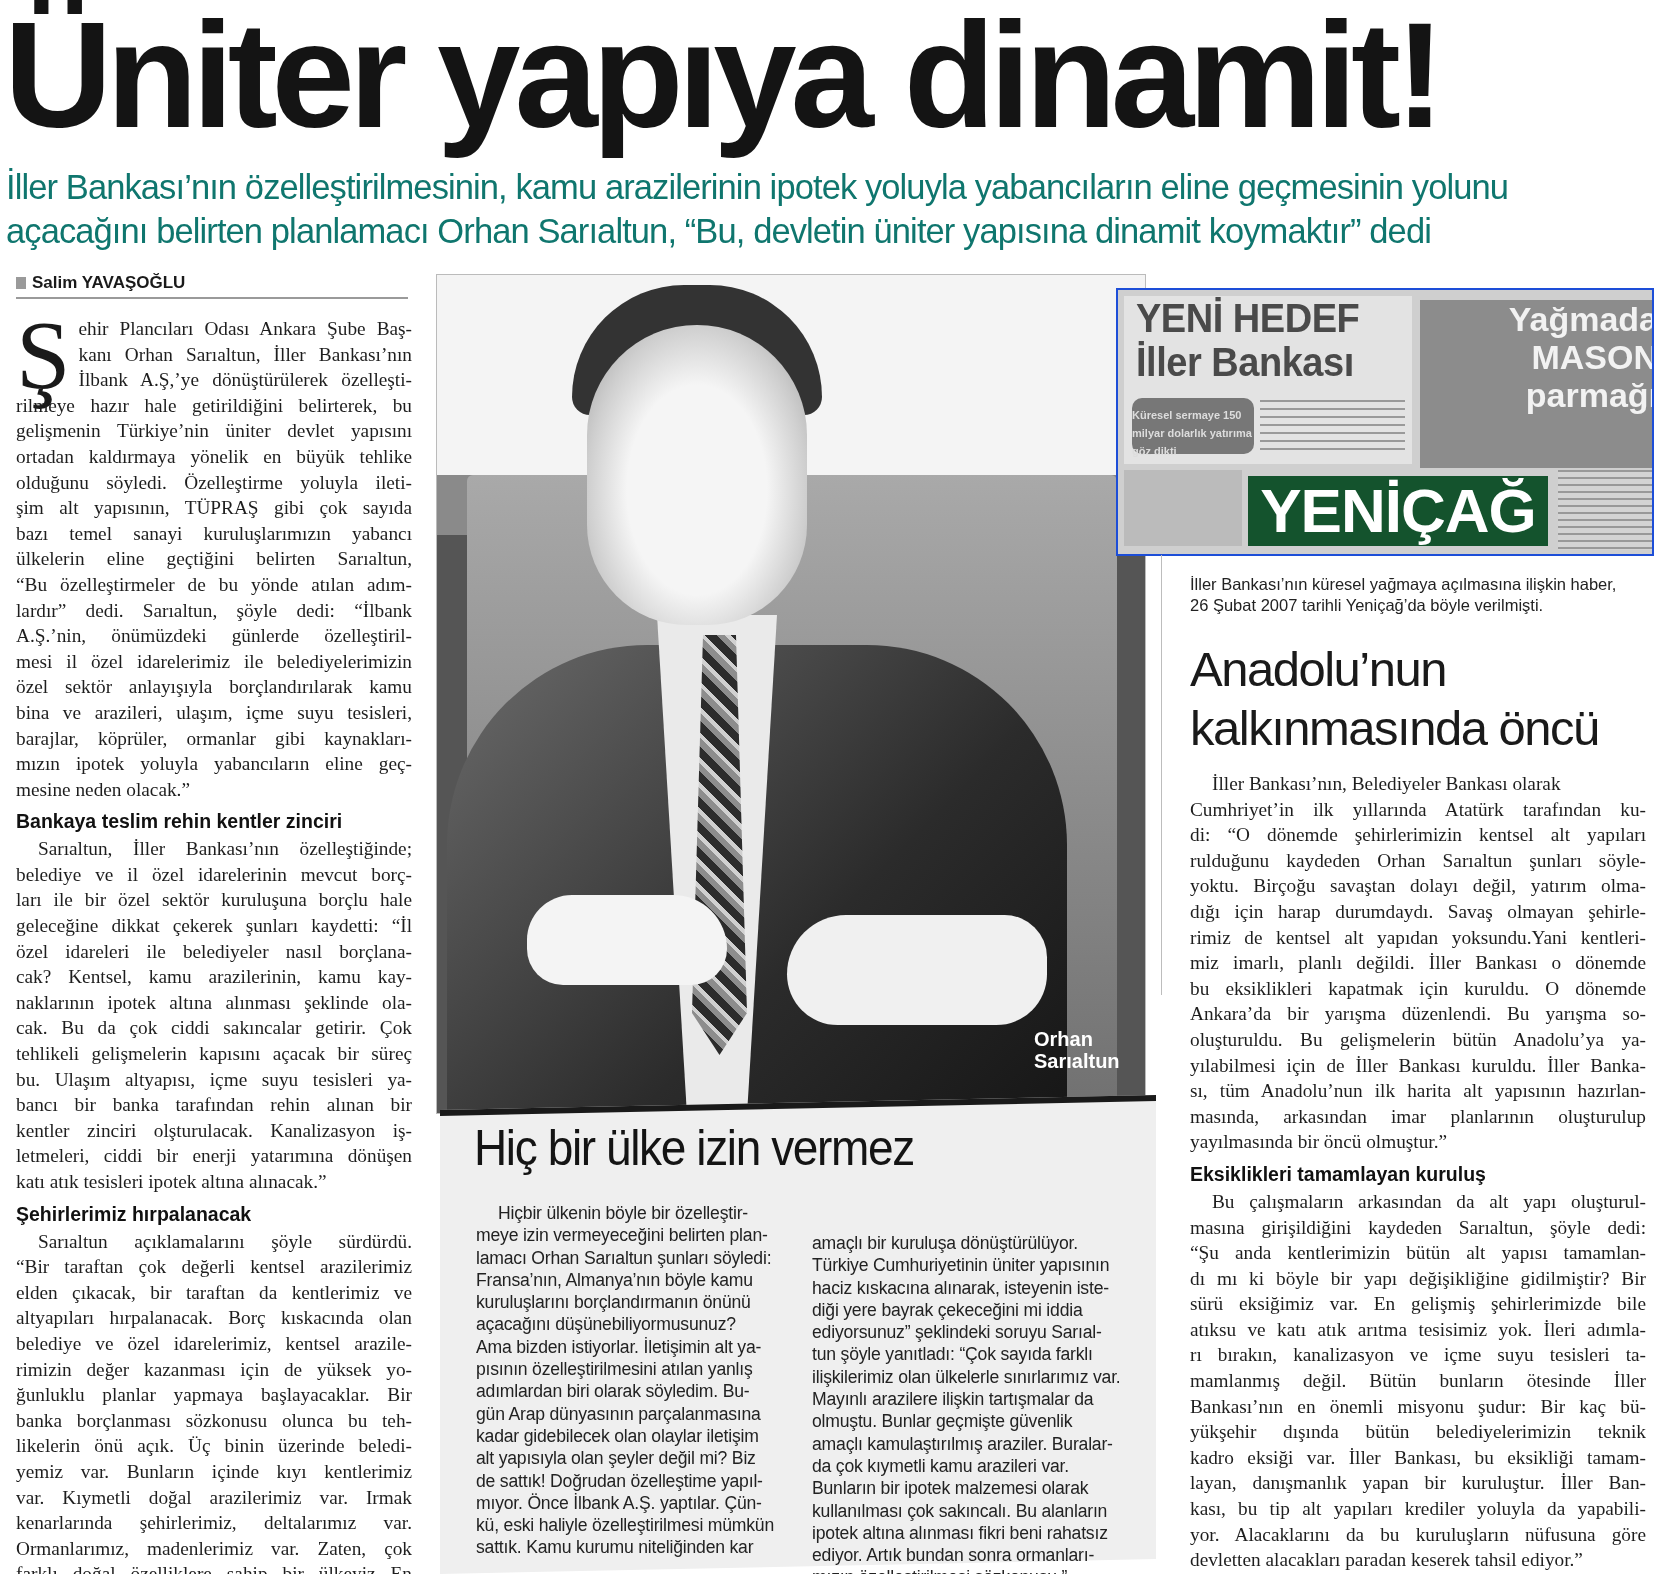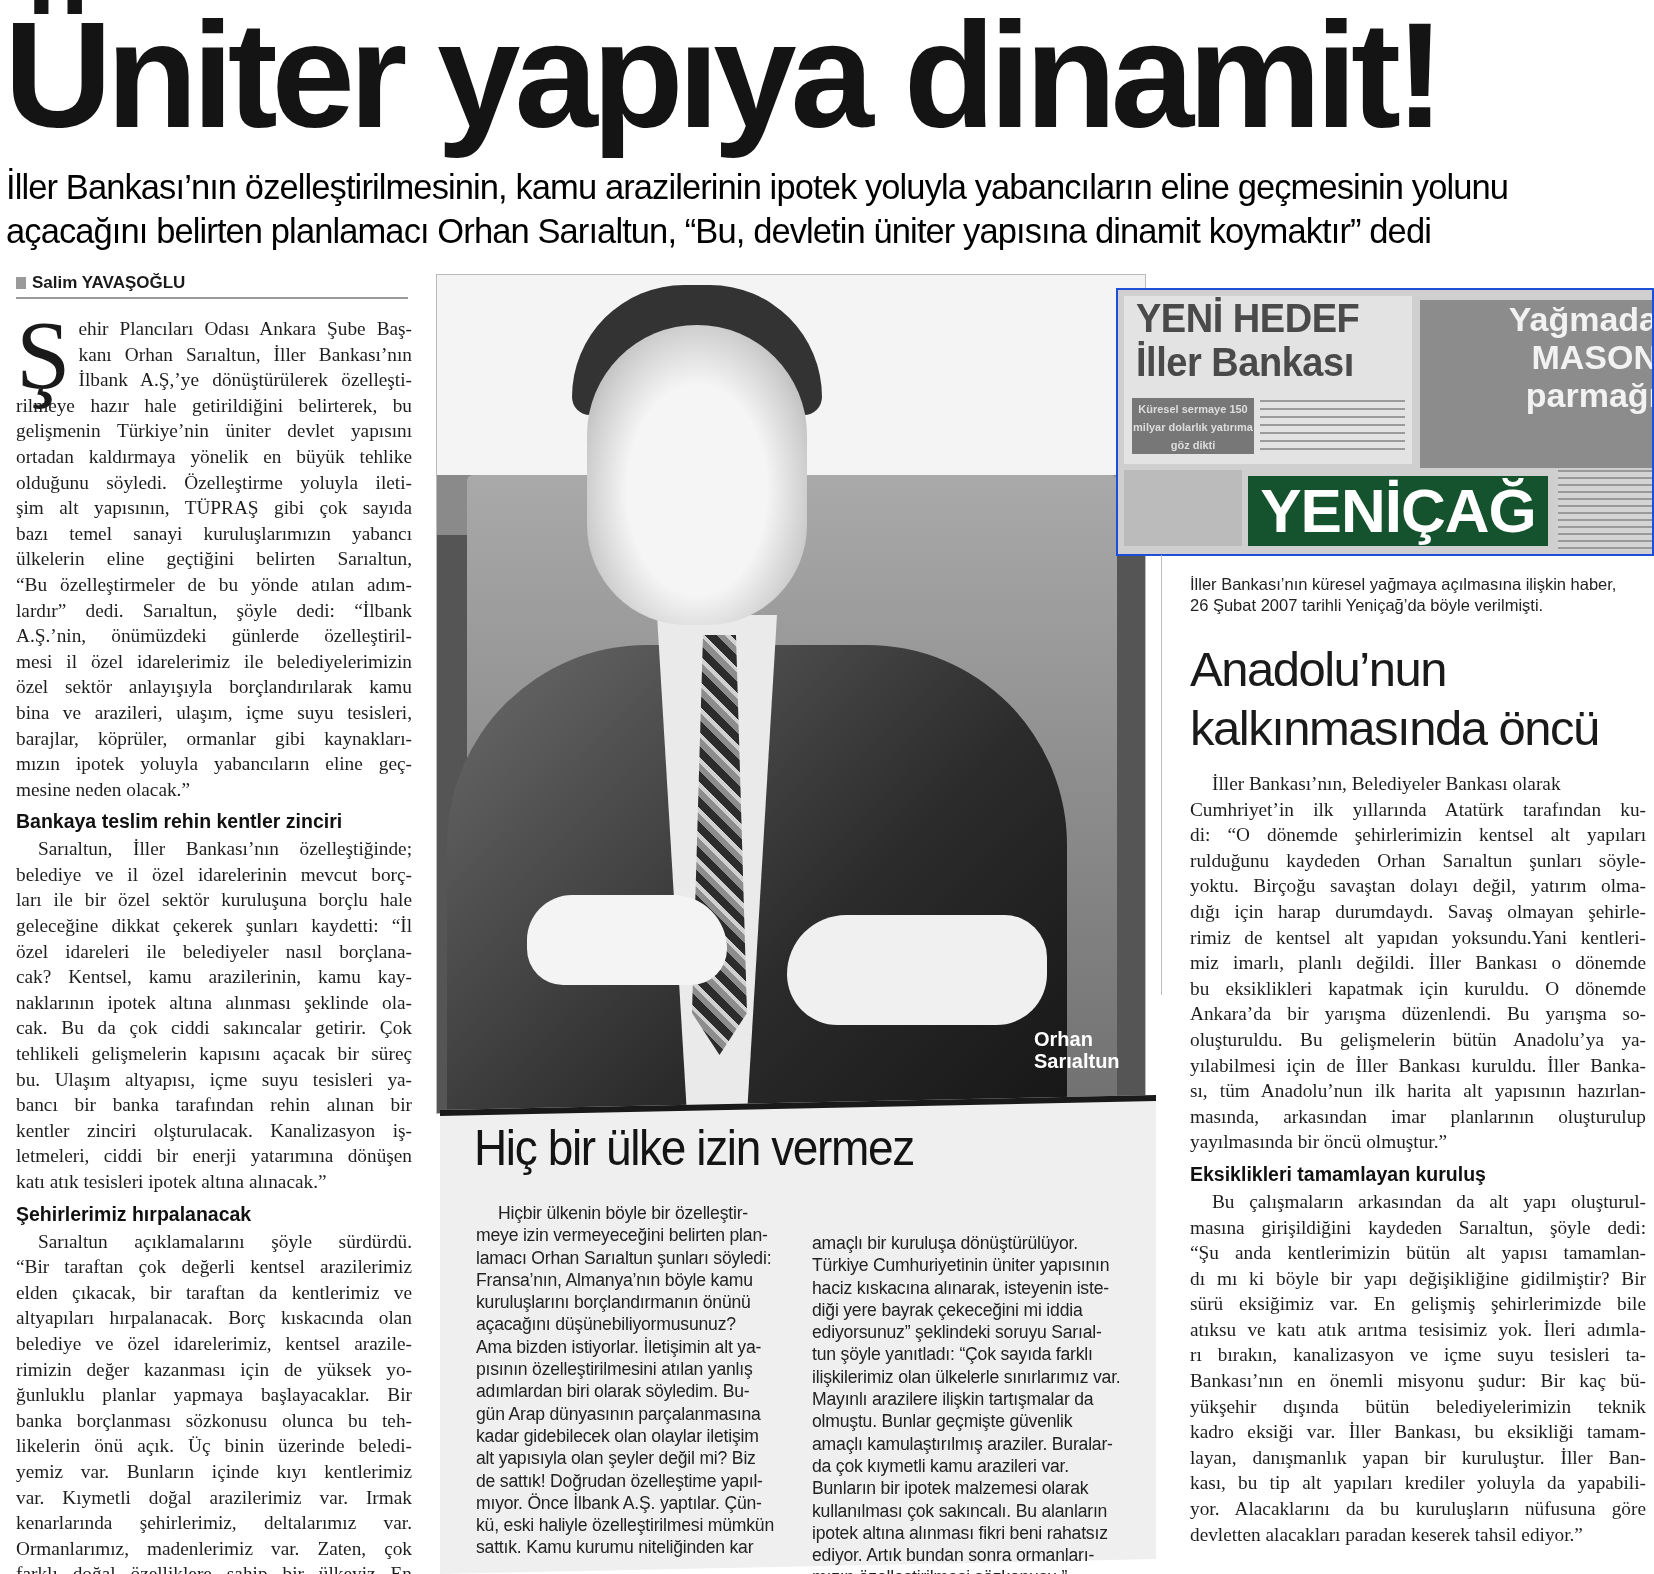--- a/index.html
+++ b/index.html
@@ -9,21 +9,21 @@
   .headline {
     position: absolute; left: 4px; top: 0px; width: 1650px; height: 160px;
     font-family: "Liberation Sans", sans-serif; font-weight: 700;
     font-size: 150px; line-height: 150px; letter-spacing: -6px;
     color: #141414; white-space: nowrap;
     transform: scaleX(1.0); transform-origin: left top;
   }
   .deck {
     position: absolute; left: 6px; top: 165px; width: 1645px;
     font-family: "Liberation Sans", sans-serif; font-size: 34.5px; line-height: 44px;
-    color: #000000; letter-spacing: -0.9px;
+    color: #0f766e; letter-spacing: -0.9px;
   }
   .deck span { display: block; white-space: nowrap; }
 
   .byline {
     position: absolute; left: 16px; top: 273px; width: 392px;
     font-family: "Liberation Sans", sans-serif; font-weight: 700; font-size: 17px;
     border-bottom: 2px solid #9a9a9a; padding-bottom: 4px;
     display: flex; align-items: center; gap: 6px;
   }
   .byline .sq { width: 10px; height: 12px; background: #9a9a9a; display: inline-block; }
@@ -117,21 +117,21 @@
     background: #cfcfcf; border: 2px solid #1d4ed8; overflow: hidden;
     font-family: "Liberation Sans", sans-serif;
   }
   .clip .left-panel { position: absolute; left: 6px; top: 6px; width: 288px; height: 168px; background: #e3e3e3; }
   .clip .hedef {
     position: absolute; left: 18px; top: 6px; font-weight: 700; font-size: 40px; line-height: 44px;
     color: #4a4a4a; letter-spacing: -0.5px; transform: scaleX(0.95); transform-origin: left top;
   }
   .clip .gray-tag {
     position: absolute; left: 14px; top: 108px; width: 122px; height: 56px; background: #777;
-    color: #ddd; font-size: 11px; line-height: 18px; font-weight: 700; text-align: center; padding-top: 2px;
+    color: #ddd; font-size: 11px; line-height: 18px; font-weight: 700; text-align: left; padding-top: 8px; border-radius: 10px;
   }
   .clip .small-text { position: absolute; left: 142px; top: 110px; width: 145px; height: 52px;
     background: repeating-linear-gradient(180deg, #9a9a9a 0 2px, transparent 2px 8px); }
   .clip .right-panel { position: absolute; left: 302px; top: 10px; width: 232px; height: 168px; background: #8c8c8c; }
   .clip .yagma {
     position: absolute; left: 350px; top: 10px; font-weight: 700; font-size: 34px; line-height: 38px;
     color: #f2f2f2; text-align: right; width: 190px;
   }
   .clip .masthead {
     position: absolute; left: 130px; top: 186px; width: 300px; height: 70px; background: #14532d;
@@ -337,20 +337,21 @@
   </div>
   <div class="subhead">Eksiklikleri tamamlayan kuruluş</div>
   <div>
     <span class="l" style="padding-left:22px">Bu çalışmaların arkasından da alt yapı oluşturul-</span>
     <span class="l">masına girişildiğini kaydeden Sarıaltun, şöyle dedi:</span>
     <span class="l">“Şu anda kentlerimizin bütün alt yapısı tamamlan-</span>
     <span class="l">dı mı ki böyle bir yapı değişikliğine gidilmiştir? Bir</span>
     <span class="l">sürü eksiğimiz var. En gelişmiş şehirlerimizde bile</span>
     <span class="l">atıksu ve katı atık arıtma tesisimiz yok. İleri adımla-</span>
     <span class="l">rı bırakın, kanalizasyon ve içme suyu tesisleri ta-</span>
+    <span class="l">mamlanmış değil. Bütün bunların ötesinde İller</span>
     <span class="l">Bankası’nın en önemli misyonu şudur: Bir kaç bü-</span>
     <span class="l">yükşehir dışında bütün belediyelerimizin teknik</span>
     <span class="l">kadro eksiği var. İller Bankası, bu eksikliği tamam-</span>
     <span class="l">layan, danışmanlık yapan bir kuruluştur. İller Ban-</span>
     <span class="l">kası, bu tip alt yapıları krediler yoluyla da yapabili-</span>
     <span class="l">yor. Alacaklarını da bu kuruluşların nüfusuna göre</span>
     <span style="display:block">devletten alacakları paradan keserek tahsil ediyor.”</span>
   </div>
 </div>
 

